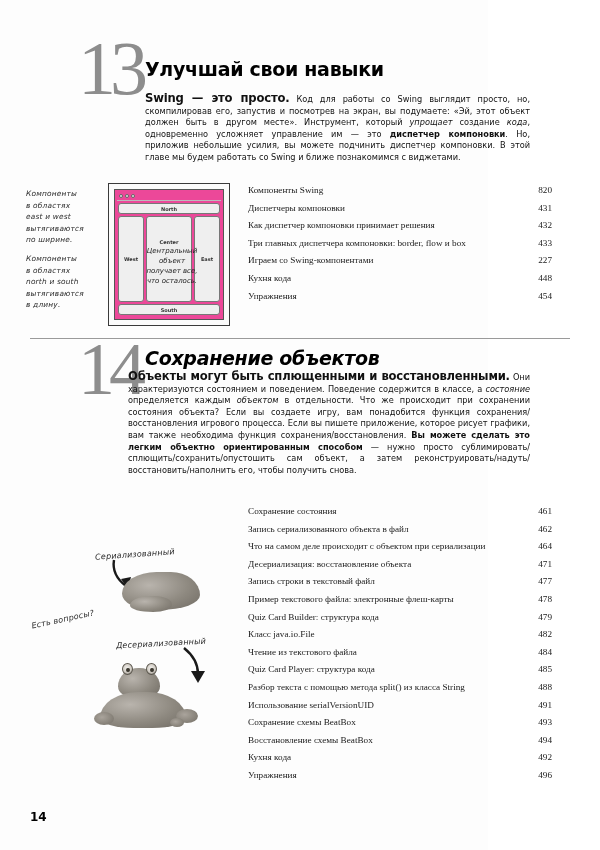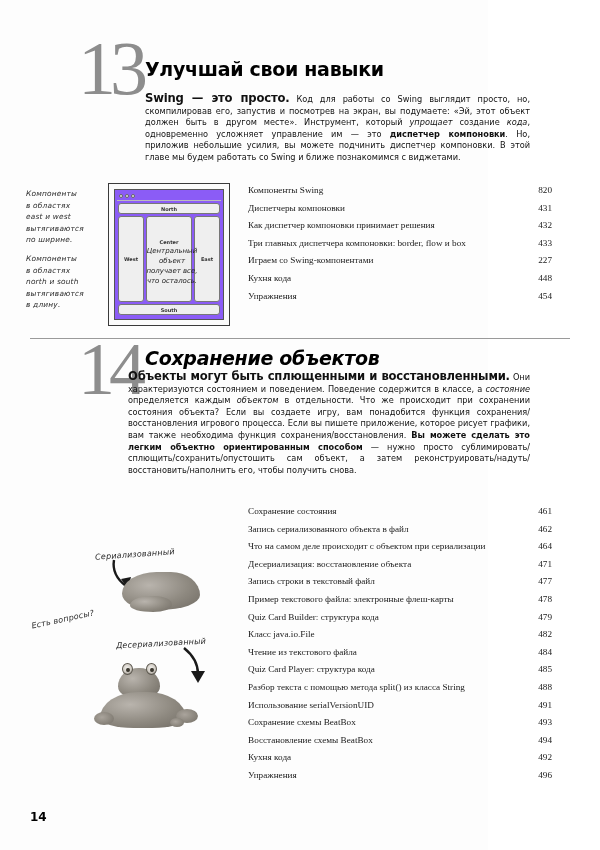--- a/index.html
+++ b/index.html
@@ -95,21 +95,21 @@
   .sketch {
     position: absolute;
     border: 1.2px solid #3a3a3a;
     background: #fbfbfb;
     box-sizing: border-box;
   }
   .win {
     position: absolute;
     inset: 5px;
     border: 1px solid #555;
-    background: #8b5cf6;
+    background: #ec4899;
     box-sizing: border-box;
     display: flex;
     flex-direction: column;
     padding: 2px;
   }
   .win-bar {
     height: 8px;
     display: flex;
     align-items: center;
     gap: 2px;

